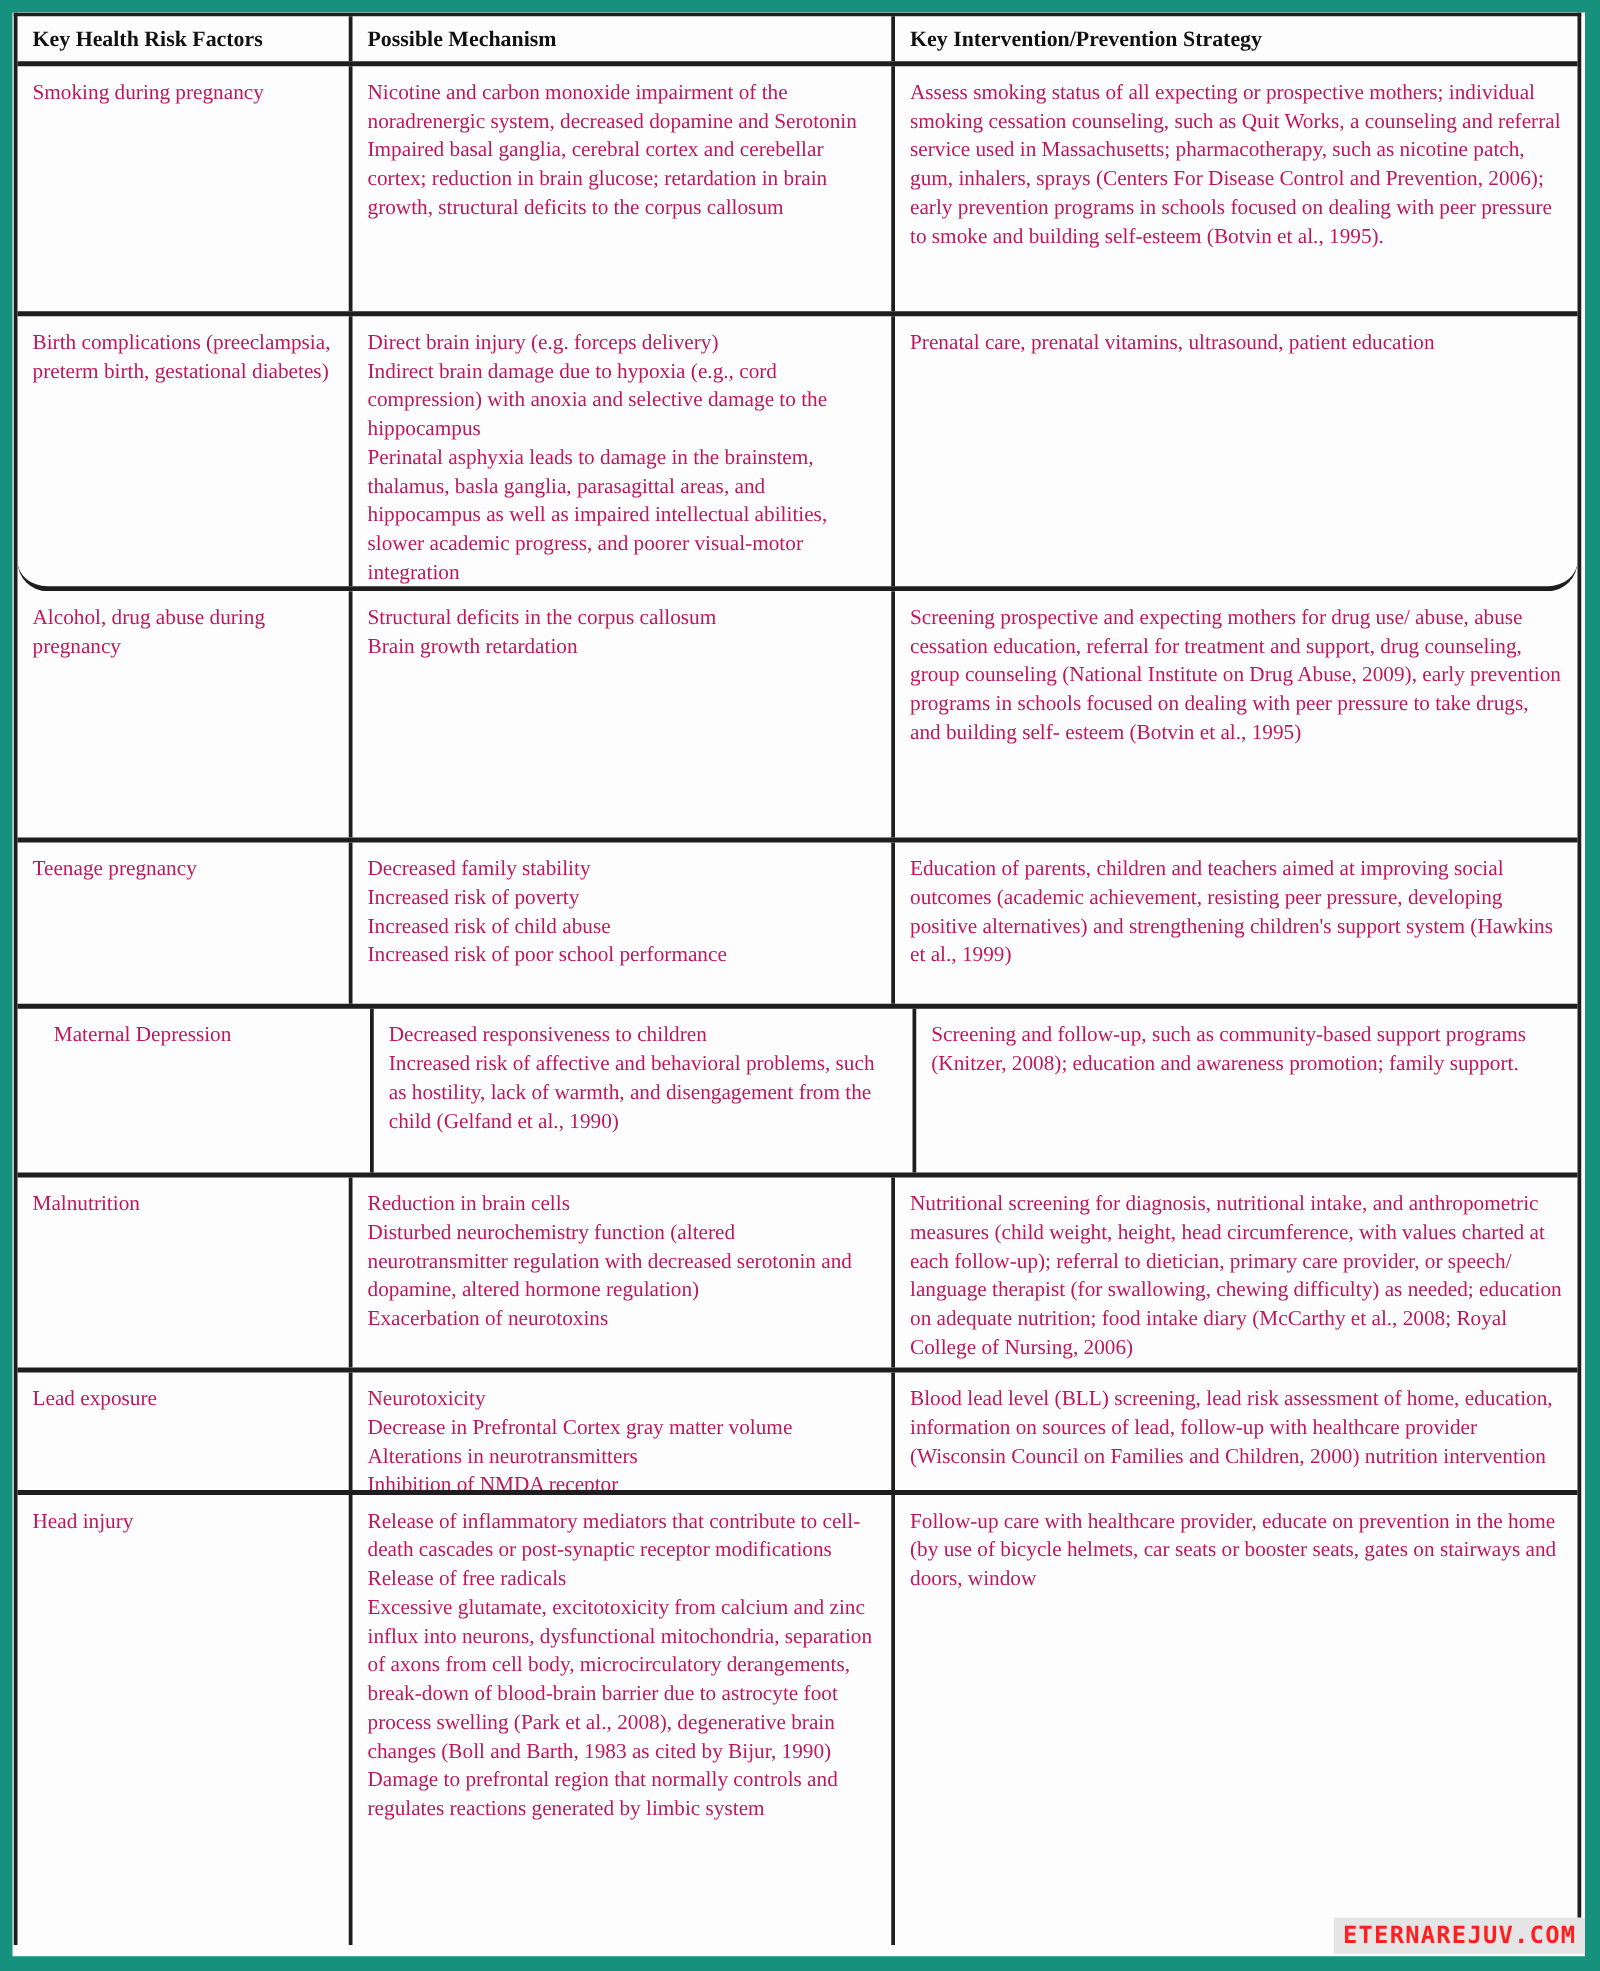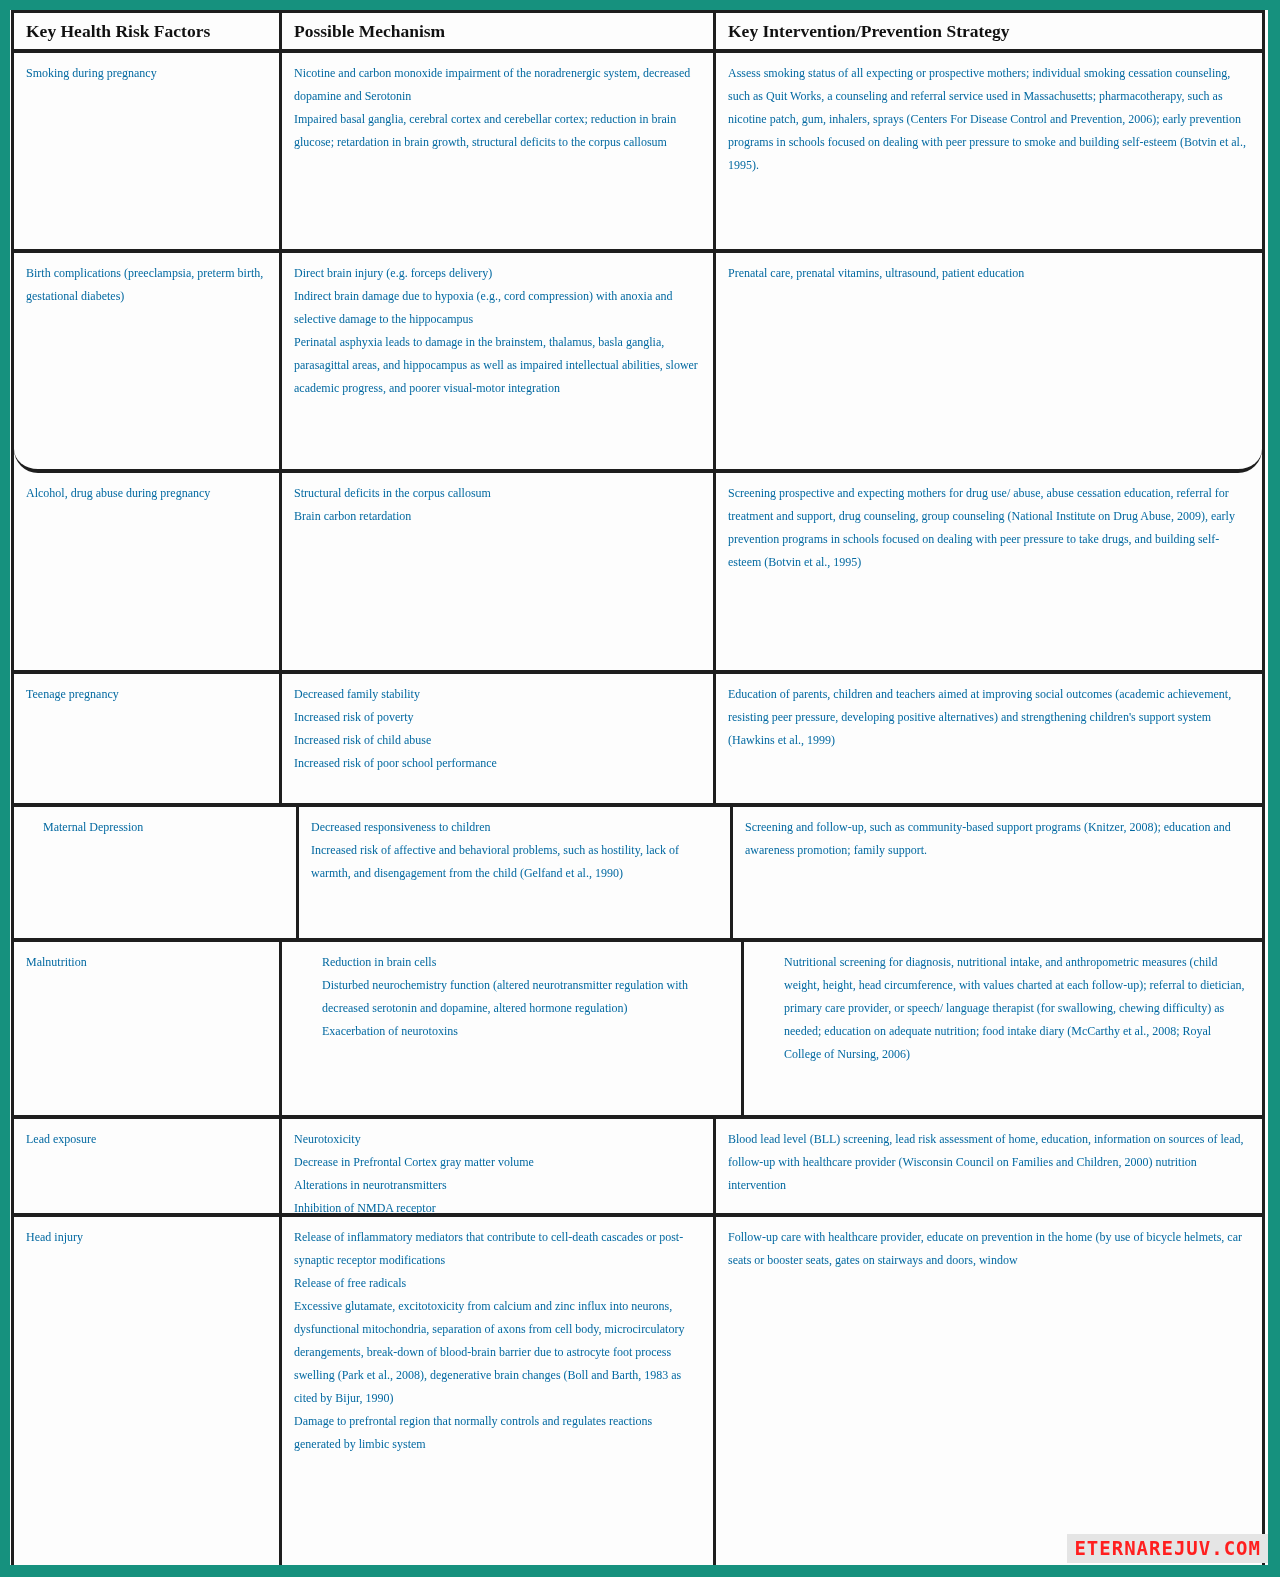--- a/index.html
+++ b/index.html
@@ -29,42 +29,42 @@
     display:grid;
     grid-template-columns:268px 434px 1fr;
     border-bottom:4px solid #1e1e1e;
     box-sizing:border-box;
   }
   .row:last-child{border-bottom:none;}
   .cell{
     padding:9px 12px 8px 12px;
     border-right:3px solid #1e1e1e;
     box-sizing:border-box;
-    color:#0369a1;
-    font-size:12px;
+    color:#be185d;
+    font-size:17px;
     line-height:23px;
     white-space:pre-line;
     overflow:hidden;
   }
   .cell:last-child{border-right:none;}
   .header .cell{
     font-weight:bold;
     font-size:17.5px;
     color:#111;
     white-space:normal;
     padding-top:7px;
     padding-bottom:7px;
   }
   .h-header{height:40px;}
   .h-r1{height:200px;}
   .h-r2{height:220px;border-radius:24px;}
   .h-r3{height:201px;}
   .h-r4{height:133px;}
   .h-r5{height:135px;padding-left:17px;}
-  .h-r6{height:177px;gap:28px;}
+  .h-r6{height:156px;}
   .h-r7{height:98px;}
   .h-r8{min-height:360px;}
   .watermark{
     position:absolute;
     right:12px;
     top:1534px;
     background:#e5e5e5;
     color:#ff1f1f;
     font-family:"DejaVu Sans Mono", monospace;
     font-weight:bold;
@@ -96,21 +96,21 @@
       <div class="cell">Birth complications (preeclampsia, preterm birth, gestational diabetes)</div>
       <div class="cell">Direct brain injury (e.g. forceps delivery)
 Indirect brain damage due to hypoxia (e.g., cord compression) with anoxia and selective damage to the hippocampus
 Perinatal asphyxia leads to damage in the brainstem, thalamus, basla ganglia, parasagittal areas, and hippocampus as well as impaired intellectual abilities, slower academic progress, and poorer visual-motor integration</div>
       <div class="cell">Prenatal care, prenatal vitamins, ultrasound, patient education</div>
     </div>
 
     <div class="row h-r3">
       <div class="cell">Alcohol, drug abuse during pregnancy</div>
       <div class="cell">Structural deficits in the corpus callosum
-Brain carbon retardation</div>
+Brain growth retardation</div>
       <div class="cell">Screening prospective and expecting mothers for drug use/ abuse, abuse cessation education, referral for treatment and support, drug counseling, group counseling (National Institute on Drug Abuse, 2009), early prevention programs in schools focused on dealing with peer pressure to take drugs, and building self- esteem (Botvin et al., 1995)</div>
     </div>
 
     <div class="row h-r4">
       <div class="cell">Teenage pregnancy</div>
       <div class="cell">Decreased family stability
 Increased risk of poverty
 Increased risk of child abuse
 Increased risk of poor school performance</div>
       <div class="cell">Education of parents, children and teachers aimed at improving social outcomes (academic achievement, resisting peer pressure, developing positive alternatives) and strengthening children's support system (Hawkins et al., 1999)</div>

